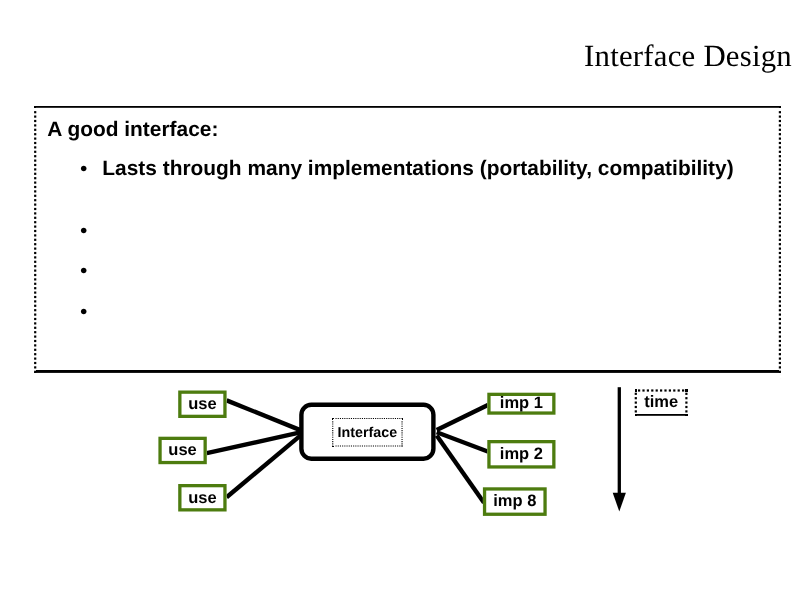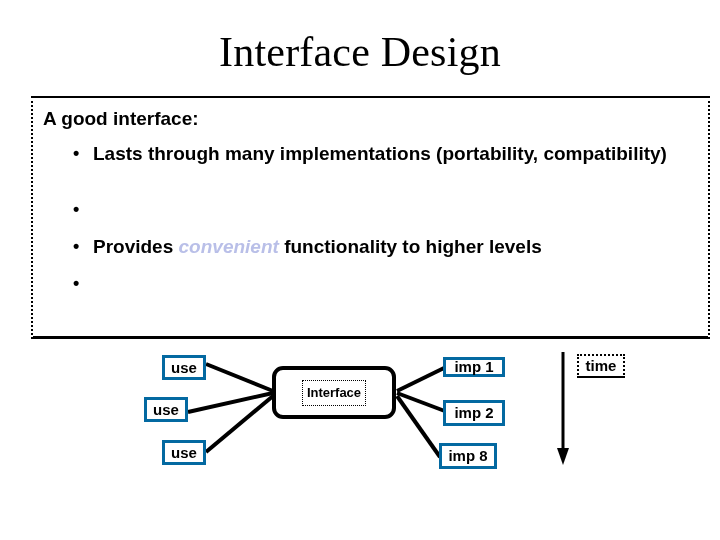--- a/index.html
+++ b/index.html
@@ -15,23 +15,23 @@
     font-family: "Liberation Sans", sans-serif;
     color: #000000;
   }
 
   
   #slide-title {
     position: absolute;
     left: 0;
     top: 30px;
     width: 720px;
-    text-align: center;
+    text-align: right;
     font-family: "Liberation Serif", serif;
-    font-size: 42px;
+    font-size: 28px;
     font-weight: 400;
     line-height: 44px;
     letter-spacing: 0.2px;
     color: #000;
     white-space: nowrap;
   }
 
   
   #content-box {
     position: absolute;
@@ -82,21 +82,21 @@
   #bullet-4 { left: 40px; top: 174px; width: 640px; }
 
   .hl {
     font-style: italic;
     font-weight: bold;
   }
 
   .node-box {
     position: absolute;
     box-sizing: border-box;
-    border: 3px solid #0369a1;
+    border: 3px solid #4d7c0f;
     background: #ffffff;
     font-size: 15px;
     font-weight: bold;
     line-height: 18px;
     display: flex;
     align-items: center;
     justify-content: center;
     white-space: nowrap;
   }
 
@@ -166,21 +166,20 @@
     <span class="dot">•</span>
     <span class="btext"><span>Lasts through many implementations (portability, compatibility)</span></span>
   </div>
 
   <div class="bullet-row" id="bullet-2">
     <span class="dot">•</span>
   </div>
 
   <div class="bullet-row" id="bullet-3">
     <span class="dot">•</span>
-    <span class="btext"><span>Provides </span><span class="hl" style="color: rgb(185, 191, 232);">convenient</span><span>  functionality to higher levels</span></span>
   </div>
 
   <div class="bullet-row" id="bullet-4">
     <span class="dot">•</span>
   </div>
 </div>
 
 <div id="diagram-layer">
 
   <svg id="diagram-lines" width="720" height="540" style="position:absolute;left:0;top:0;">

